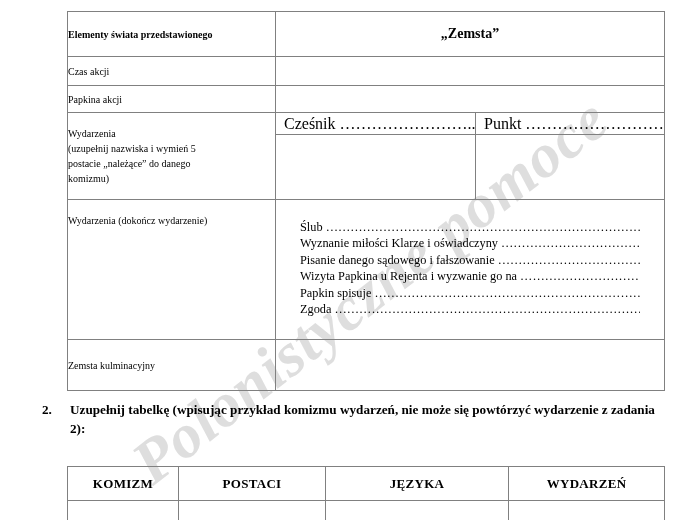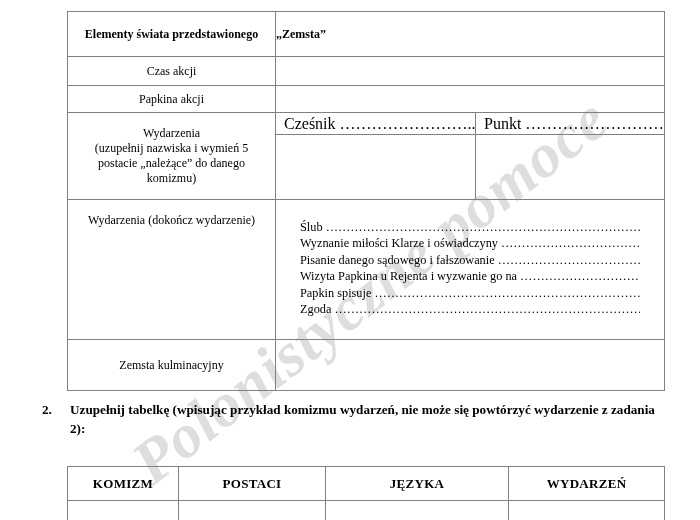--- a/index.html
+++ b/index.html
@@ -72,30 +72,31 @@
     top: 11px;
     width: 597px;
   }
   #table-comedy {
     left: 67px;
     top: 466px;
     width: 597px;
   }
 
   .cell-label {
-    text-align: center;
-    font-size: 12px;
+    text-align: left;
+    font-size: 10px;
     line-height: 15px;
     padding: 4px 6px;
   }
   .cell-label.bold {
     font-weight: 700;
   }
   .cell-head-title {
-    font-size: 12px;
+    text-align: center;
+    font-size: 14px;
     font-weight: 700;
   }
   .cell-fill {
     text-align: left;
     font-size: 12.3px;
     line-height: 15px;
     padding: 4px 8px;
   }
   .cell-blank {
     background: transparent;

